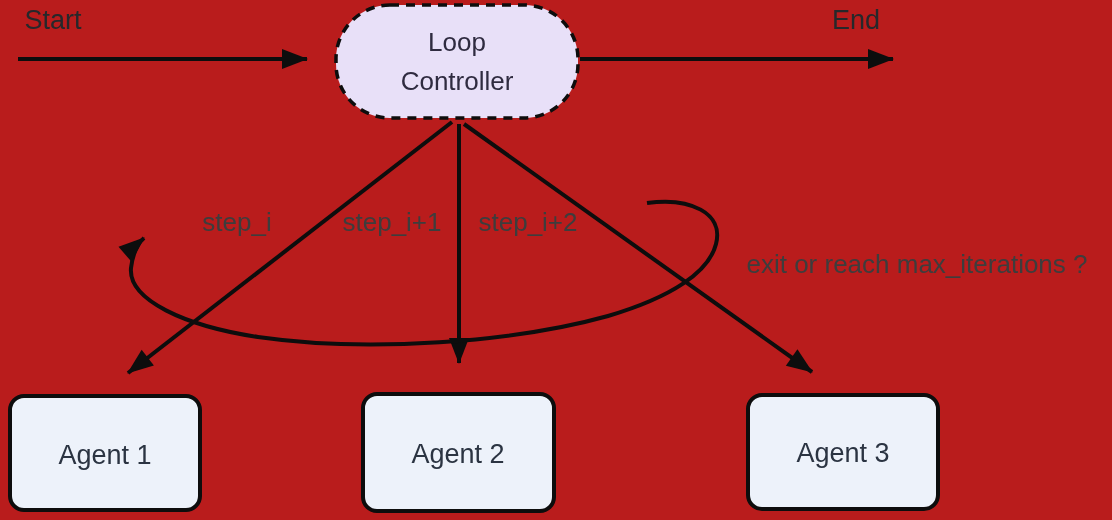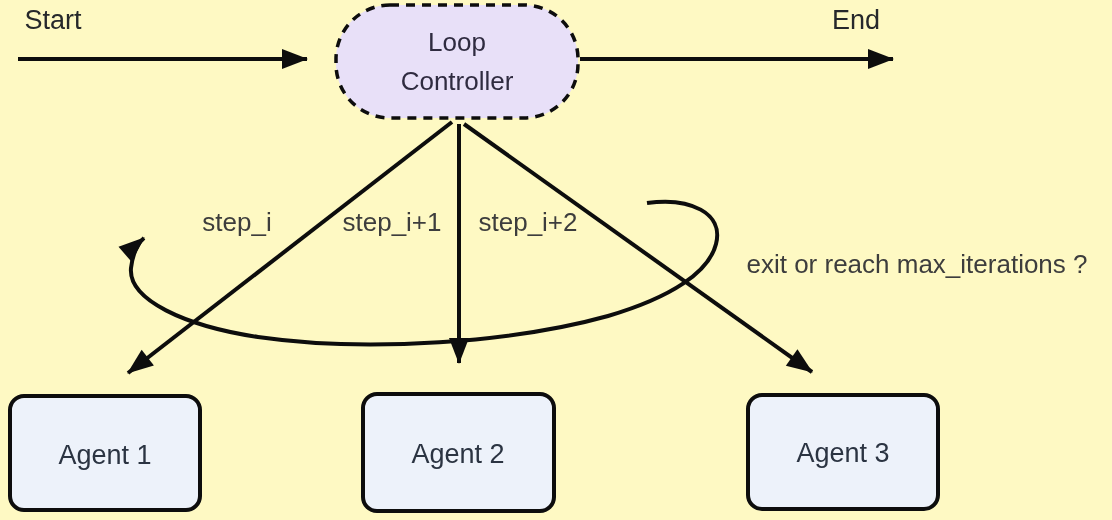--- a/index.html
+++ b/index.html
@@ -1,20 +1,20 @@
 <!DOCTYPE html>
 <html><head>
 <meta charset="utf-8">
 <style>
   html, body { margin: 0; padding: 0; background: #ffffff; }
   .stage {
     position: relative;
     width: 1112px;
     height: 520px;
-    background: #fef9c3;
+    background: #b91c1c;
     overflow: hidden;
     font-family: "Liberation Sans", sans-serif;
   }
   svg { display: block; }
   svg text {
     font-family: "Liberation Sans", sans-serif;
     text-anchor: middle;
     dominant-baseline: central;
   }
   .endpoint-lbl { font-size: 27px; }

